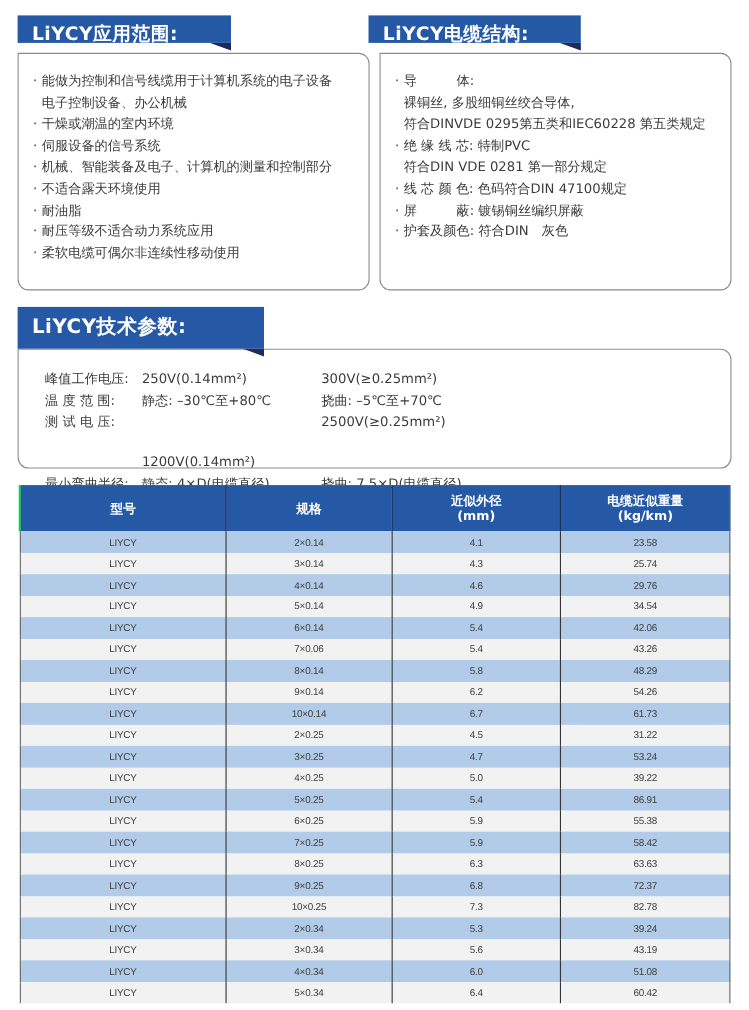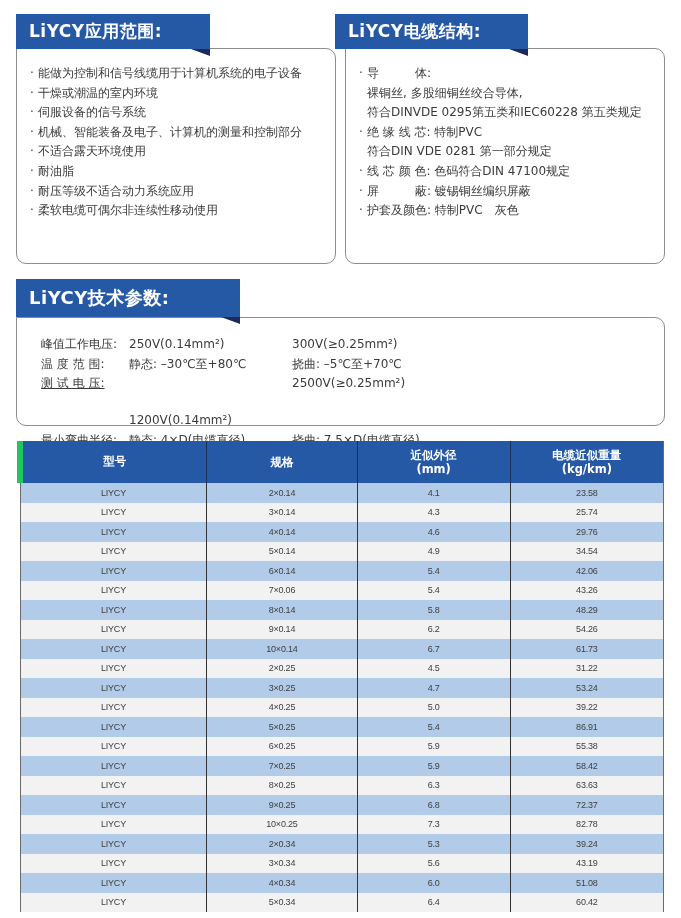--- a/index.html
+++ b/index.html
@@ -1,20 +1,20 @@
 <!DOCTYPE html>
 <html><head>
 <meta charset="utf-8">
 <style>
   * { box-sizing: border-box; margin: 0; padding: 0; }
   html, body { width: 681px; height: 918px; background: #ffffff; overflow: hidden; }
   body { position: relative; font-family: "DejaVu Sans", "Liberation Sans", sans-serif; color: #3a3a3a; }
 
   .tab {
-    position: absolute; height: 35px; background: #2559a6; color: #ffffff;
+    position: absolute; height: 25px; background: #2559a6; color: #ffffff;
     font-size: 17px; font-weight: bold; line-height: 35px; padding-left: 13px;
     letter-spacing: 0.5px; z-index: 2;
   }
   .tab .fold {
     position: absolute; right: 0; bottom: -7px; width: 0; height: 0;
     border-top: 7px solid #1f2a5a; border-left: 19px solid transparent;
   }
   .panel {
     position: absolute; border: 1px solid #8c8c8c; border-radius: 0 10px 10px 10px;
     background: #ffffff;
@@ -28,41 +28,42 @@
 
   table.data {
     position: absolute; left: 17px; top: 441px; width: 647px; border-collapse: collapse;
     font-family: "Liberation Sans", sans-serif;
   }
   table.data th {
     background: #2559a6; color: #ffffff; font-size: 11.5px; font-weight: bold;
     height: 42px; line-height: 14px; text-align: center; border-left: 1px solid #1f2f55;
     font-family: "DejaVu Sans", sans-serif;
   }
-  table.data th:first-child { border-left: 6px solid #22c55e; font-family: Liberation Mono, monospace; }
+  table.data th:first-child { border-left: 2px solid #22c55e; }
   table.data th:last-child { border-right: 1px solid #6a6a6a; }
   table.data td {
     height: 19.5px; font-size: 9px; text-align: center; color: #404040;
     border-left: 1px solid #333333; letter-spacing: -0.2px;
   }
   table.data td:first-child { border-left: 1px solid #6a6a6a; }
   table.data td:last-child { border-right: 1px solid #6a6a6a; }
   table.data tr.odd td { background: #b1cbe8; }
   table.data tr.even td { background: #f2f2f2; }
 </style>
 </head>
 <body>
 
 <div class="tab" style="left:16px; top:14px; width:194px;">
   <span>LiYCY应用范围:</span>
   <span class="fold"></span>
 </div>
 <div class="panel" style="left:16px; top:48px; width:320px; height:216px;">
   <ul class="panel-list" id="app-list" style="position:absolute; left:13px; top:15px;">
       <li><span class="bullet">·</span><span>能做为控制和信号线缆用于计算机系统的电子设备</span></li>
+      <li><span class="indent"></span><span>电子控制设备、办公机械</span></li>
       <li><span class="bullet">·</span><span>干燥或潮温的室内环境</span></li>
       <li><span class="bullet">·</span><span>伺服设备的信号系统</span></li>
       <li><span class="bullet">·</span><span>机械、智能装备及电子、计算机的测量和控制部分</span></li>
       <li><span class="bullet">·</span><span>不适合露天环境使用</span></li>
       <li><span class="bullet">·</span><span>耐油脂</span></li>
       <li><span class="bullet">·</span><span>耐压等级不适合动力系统应用</span></li>
       <li><span class="bullet">·</span><span>柔软电缆可偶尔非连续性移动使用</span></li>
     </ul>
 </div>
 
@@ -72,42 +73,42 @@
 </div>
 <div class="panel" style="left:345px; top:48px; width:320px; height:216px;">
   <ul class="panel-list" id="struct-list" style="position:absolute; left:13px; top:15px;">
       <li><span class="bullet">·</span><span>导　　　体:</span></li>
       <li><span class="indent"></span><span>裸铜丝, 多股细铜丝绞合导体,</span></li>
       <li><span class="indent"></span><span>符合DINVDE 0295第五类和IEC60228 第五类规定</span></li>
       <li><span class="bullet">·</span><span>绝 缘 线 芯: 特制PVC</span></li>
       <li><span class="indent"></span><span>符合DIN VDE 0281 第一部分规定</span></li>
       <li><span class="bullet">·</span><span>线 芯 颜 色: 色码符合DIN 47100规定</span></li>
       <li><span class="bullet">·</span><span>屏　　　蔽: 镀锡铜丝编织屏蔽</span></li>
-      <li><span class="bullet">·</span><span>护套及颜色: 特制PVC　灰色</span></li>
+      <li><span class="bullet">·</span><span>护套及颜色: 符合DIN　灰色</span></li>
     </ul>
 </div>
 
 <div class="tab" style="left:16px; top:279px; width:224px; height:38px; line-height:38px; font-size:18px;">
   <span>LiYCY技术参数:</span>
   <span class="fold"></span>
 </div>
 <div class="panel" style="left:16px; top:317px; width:649px; height:109px;">
   <div class="spec-grid" id="tech-grid" style="left:24px; top:17px;">
       <div style="display: flex;">
         <span style="display: inline-block; width: 88px;">峰值工作电压:</span>
         <span style="display: inline-block; width: 163px;">250V(0.14mm²)</span>
         <span style="display: inline-block; width: 200px;">300V(≥0.25mm²)</span>
       </div>
       <div style="display: flex;">
         <span style="display: inline-block; width: 88px;">温 度 范 围:</span>
         <span style="display: inline-block; width: 163px;">静态: –30℃至+80℃</span>
         <span style="display: inline-block; width: 200px;">挠曲: –5℃至+70℃</span>
       </div>
       <div style="display: flex;">
-        <span style="display: inline-block; width: 88px; text-decoration: underline;">测 试 电 压:</span>
+        <span style="display: inline-block; width: 88px;">测 试 电 压:</span>
         <span style="display: inline-block; width: 163px; margin-top: 37px;">1200V(0.14mm²)</span>
         <span style="display: inline-block; width: 200px;">2500V(≥0.25mm²)</span>
       </div>
       <div style="display: flex;">
         <span style="display: inline-block; width: 88px;">最小弯曲半径:</span>
         <span style="display: inline-block; width: 163px;">静态: 4×D(电缆直径)</span>
         <span style="display: inline-block; width: 200px;">挠曲: 7.5×D(电缆直径)</span>
       </div>
     </div>
 </div>

